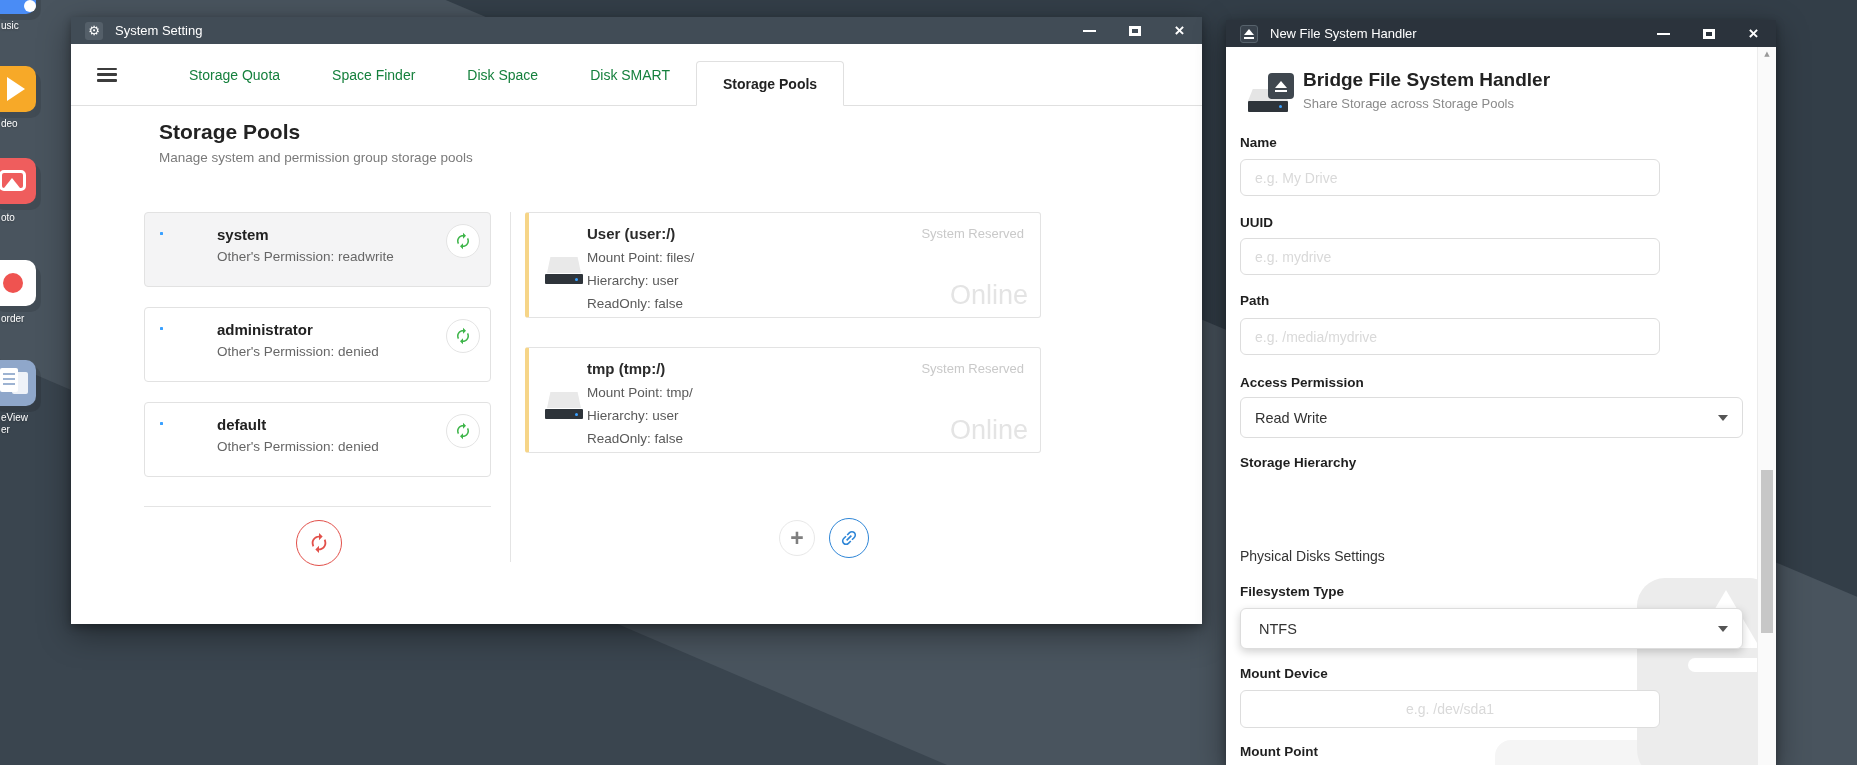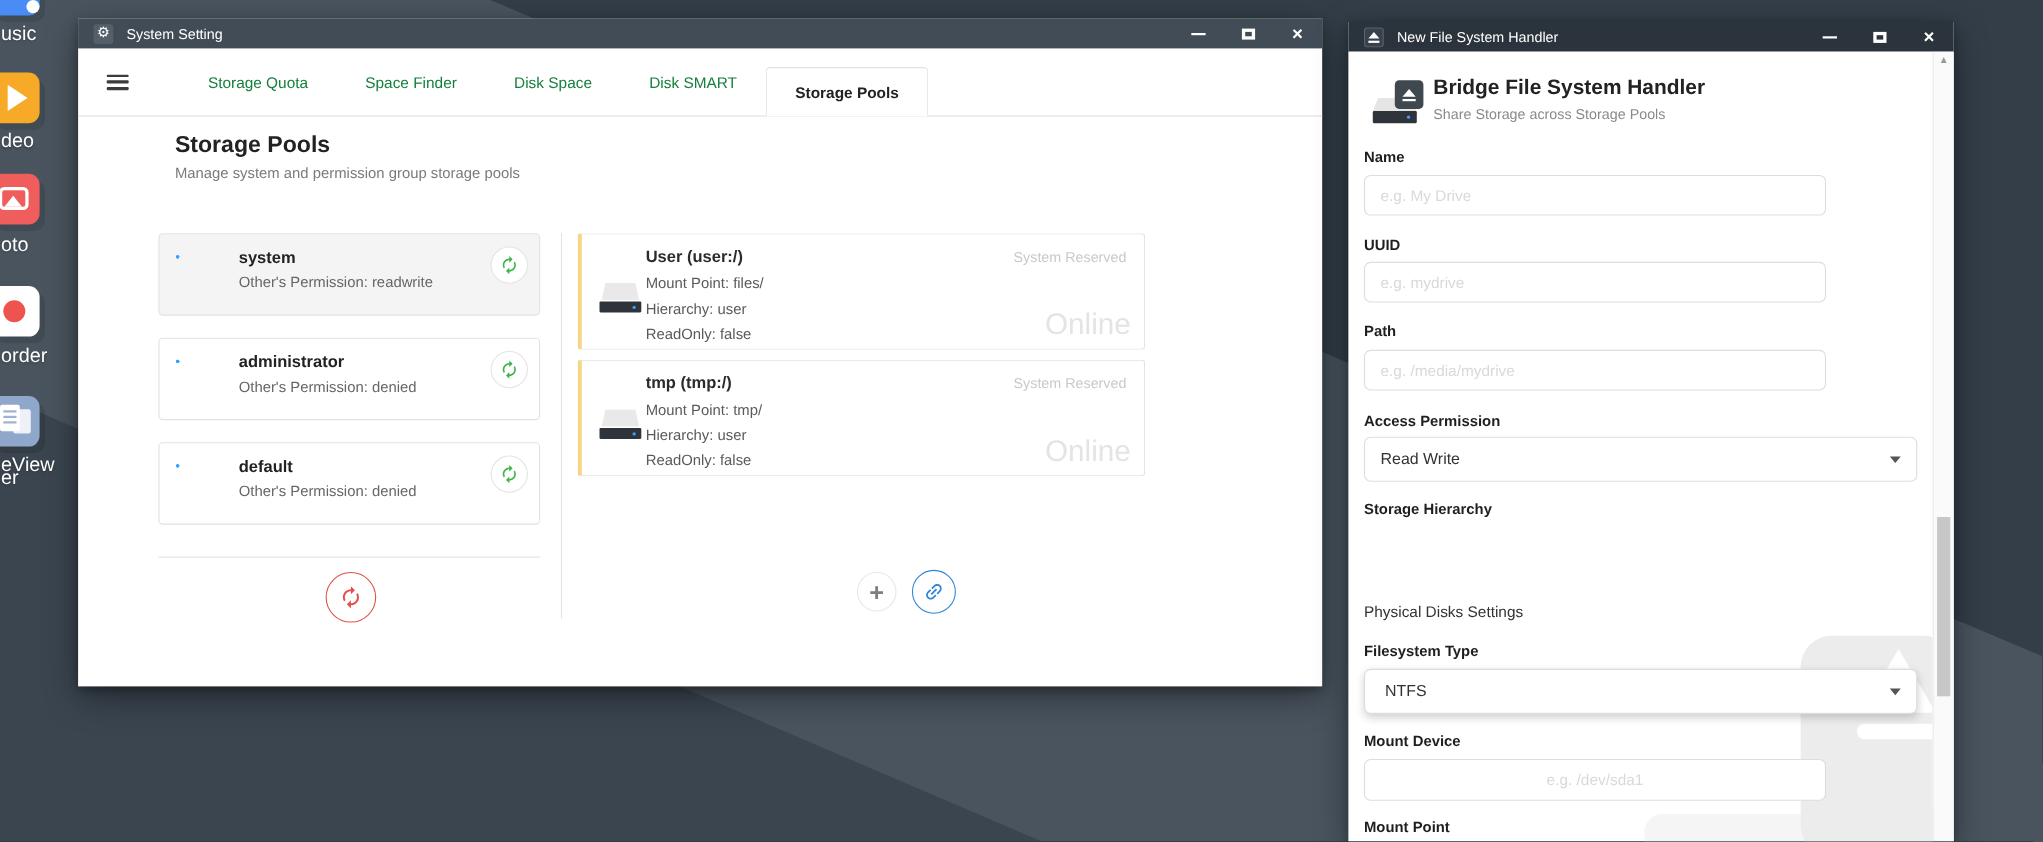--- a/index.html
+++ b/index.html
@@ -8,21 +8,21 @@
          font-family:"Liberation Sans",sans-serif;background:#49545e;}
   .bg-dark-top{position:absolute;inset:0;background:#333e48;
          clip-path:polygon(24% 0,100% 0,100% 78%);}
   .bg-dark-bl{position:absolute;inset:0;background:#3a454f;
          clip-path:polygon(0 47%,51% 100%,0 100%);}
 
   
   .dock{position:absolute;left:0;top:0;width:52px;height:765px;}
   .dicon{position:absolute;left:-10px;width:46px;height:46px;border-radius:10px;
          box-shadow:5px 6px 0 rgba(0,0,0,.10);}
-  .dlabel{position:absolute;left:1px;color:#fff;font-size:18px;white-space:nowrap;
+  .dlabel{position:absolute;left:1px;color:#fff;font-size:10px;white-space:nowrap;
          text-shadow:0 1px 2px rgba(0,0,0,.25);}
   .ic-music{background:#4a8cf5;top:-32px;}
   .ic-music i{position:absolute;left:34px;top:32px;width:12px;height:12px;background:#fff;border-radius:50%;}
   .ic-video{background:#f7a928;top:66px;}
   .ic-video i{position:absolute;left:17px;top:11px;width:0;height:0;
          border-top:12px solid transparent;border-bottom:12px solid transparent;border-left:18px solid #fff;}
   .ic-photo{background:#ef5d5d;top:158px;}
   .ic-photo i{position:absolute;left:9px;top:12px;width:27px;height:21px;border:3px solid #fff;border-radius:5px;}
   .ic-photo i:after{content:"";position:absolute;bottom:0;left:2px;width:0;height:0;
          border-left:8px solid transparent;border-right:8px solid transparent;border-bottom:10px solid #fff;}
@@ -77,21 +77,21 @@
   .pname{position:absolute;left:72px;top:13px;font-size:15px;font-weight:bold;color:#222;}
   .pperm{position:absolute;left:72px;top:36px;font-size:13.5px;color:#666;}
   .mini-refresh{position:absolute;right:10px;top:11px;width:34px;height:34px;border-radius:50%;
         border:1px solid #e4e4e4;background:#fff;display:flex;align-items:center;justify-content:center;}
   .pool-divider{position:absolute;left:73px;top:400px;width:347px;height:1px;background:#e4e4e4;}
   .big-refresh{position:absolute;left:225px;top:414px;width:46px;height:46px;border-radius:50%;
         border:1.5px solid #e2504a;background:#fff;display:flex;align-items:center;justify-content:center;}
   .vdivider{position:absolute;left:439px;top:106px;width:1px;height:350px;background:#e4e4e4;}
 
   .vol-col{position:absolute;left:454px;top:106px;width:516px;}
-  .vol-card{position:relative;height:106px;margin-bottom:9px;background:#fff;
+  .vol-card{position:relative;height:106px;margin-bottom:29px;background:#fff;
         border:1px solid #e3e3e3;border-left:4px solid #f6d588;border-radius:3px;}
   .drive{position:absolute;left:16px;top:44px;width:38px;height:27px;}
   .dtop{position:absolute;top:0;left:2px;right:2px;height:16px;background:#e9e9e9;
         clip-path:polygon(10% 0,90% 0,100% 100%,0 100%);border-radius:3px 3px 0 0;}
   .dbot{position:absolute;bottom:0;left:0;right:0;height:10px;background:#2e343a;border-radius:1px;}
   .dbot:after{content:"";position:absolute;right:5px;top:3.5px;width:3px;height:3px;background:#3aa0ff;border-radius:50%;}
   .vtitle{position:absolute;left:58px;top:12px;font-size:15px;font-weight:bold;color:#2b2b2b;}
   .vline{position:absolute;left:58px;font-size:13.5px;color:#5a5a5a;}
   .vl1{top:37px;} .vl2{top:60px;} .vl3{top:83px;}
   .vbadge{position:absolute;right:16px;top:13px;font-size:13px;color:#c9c9c9;}

